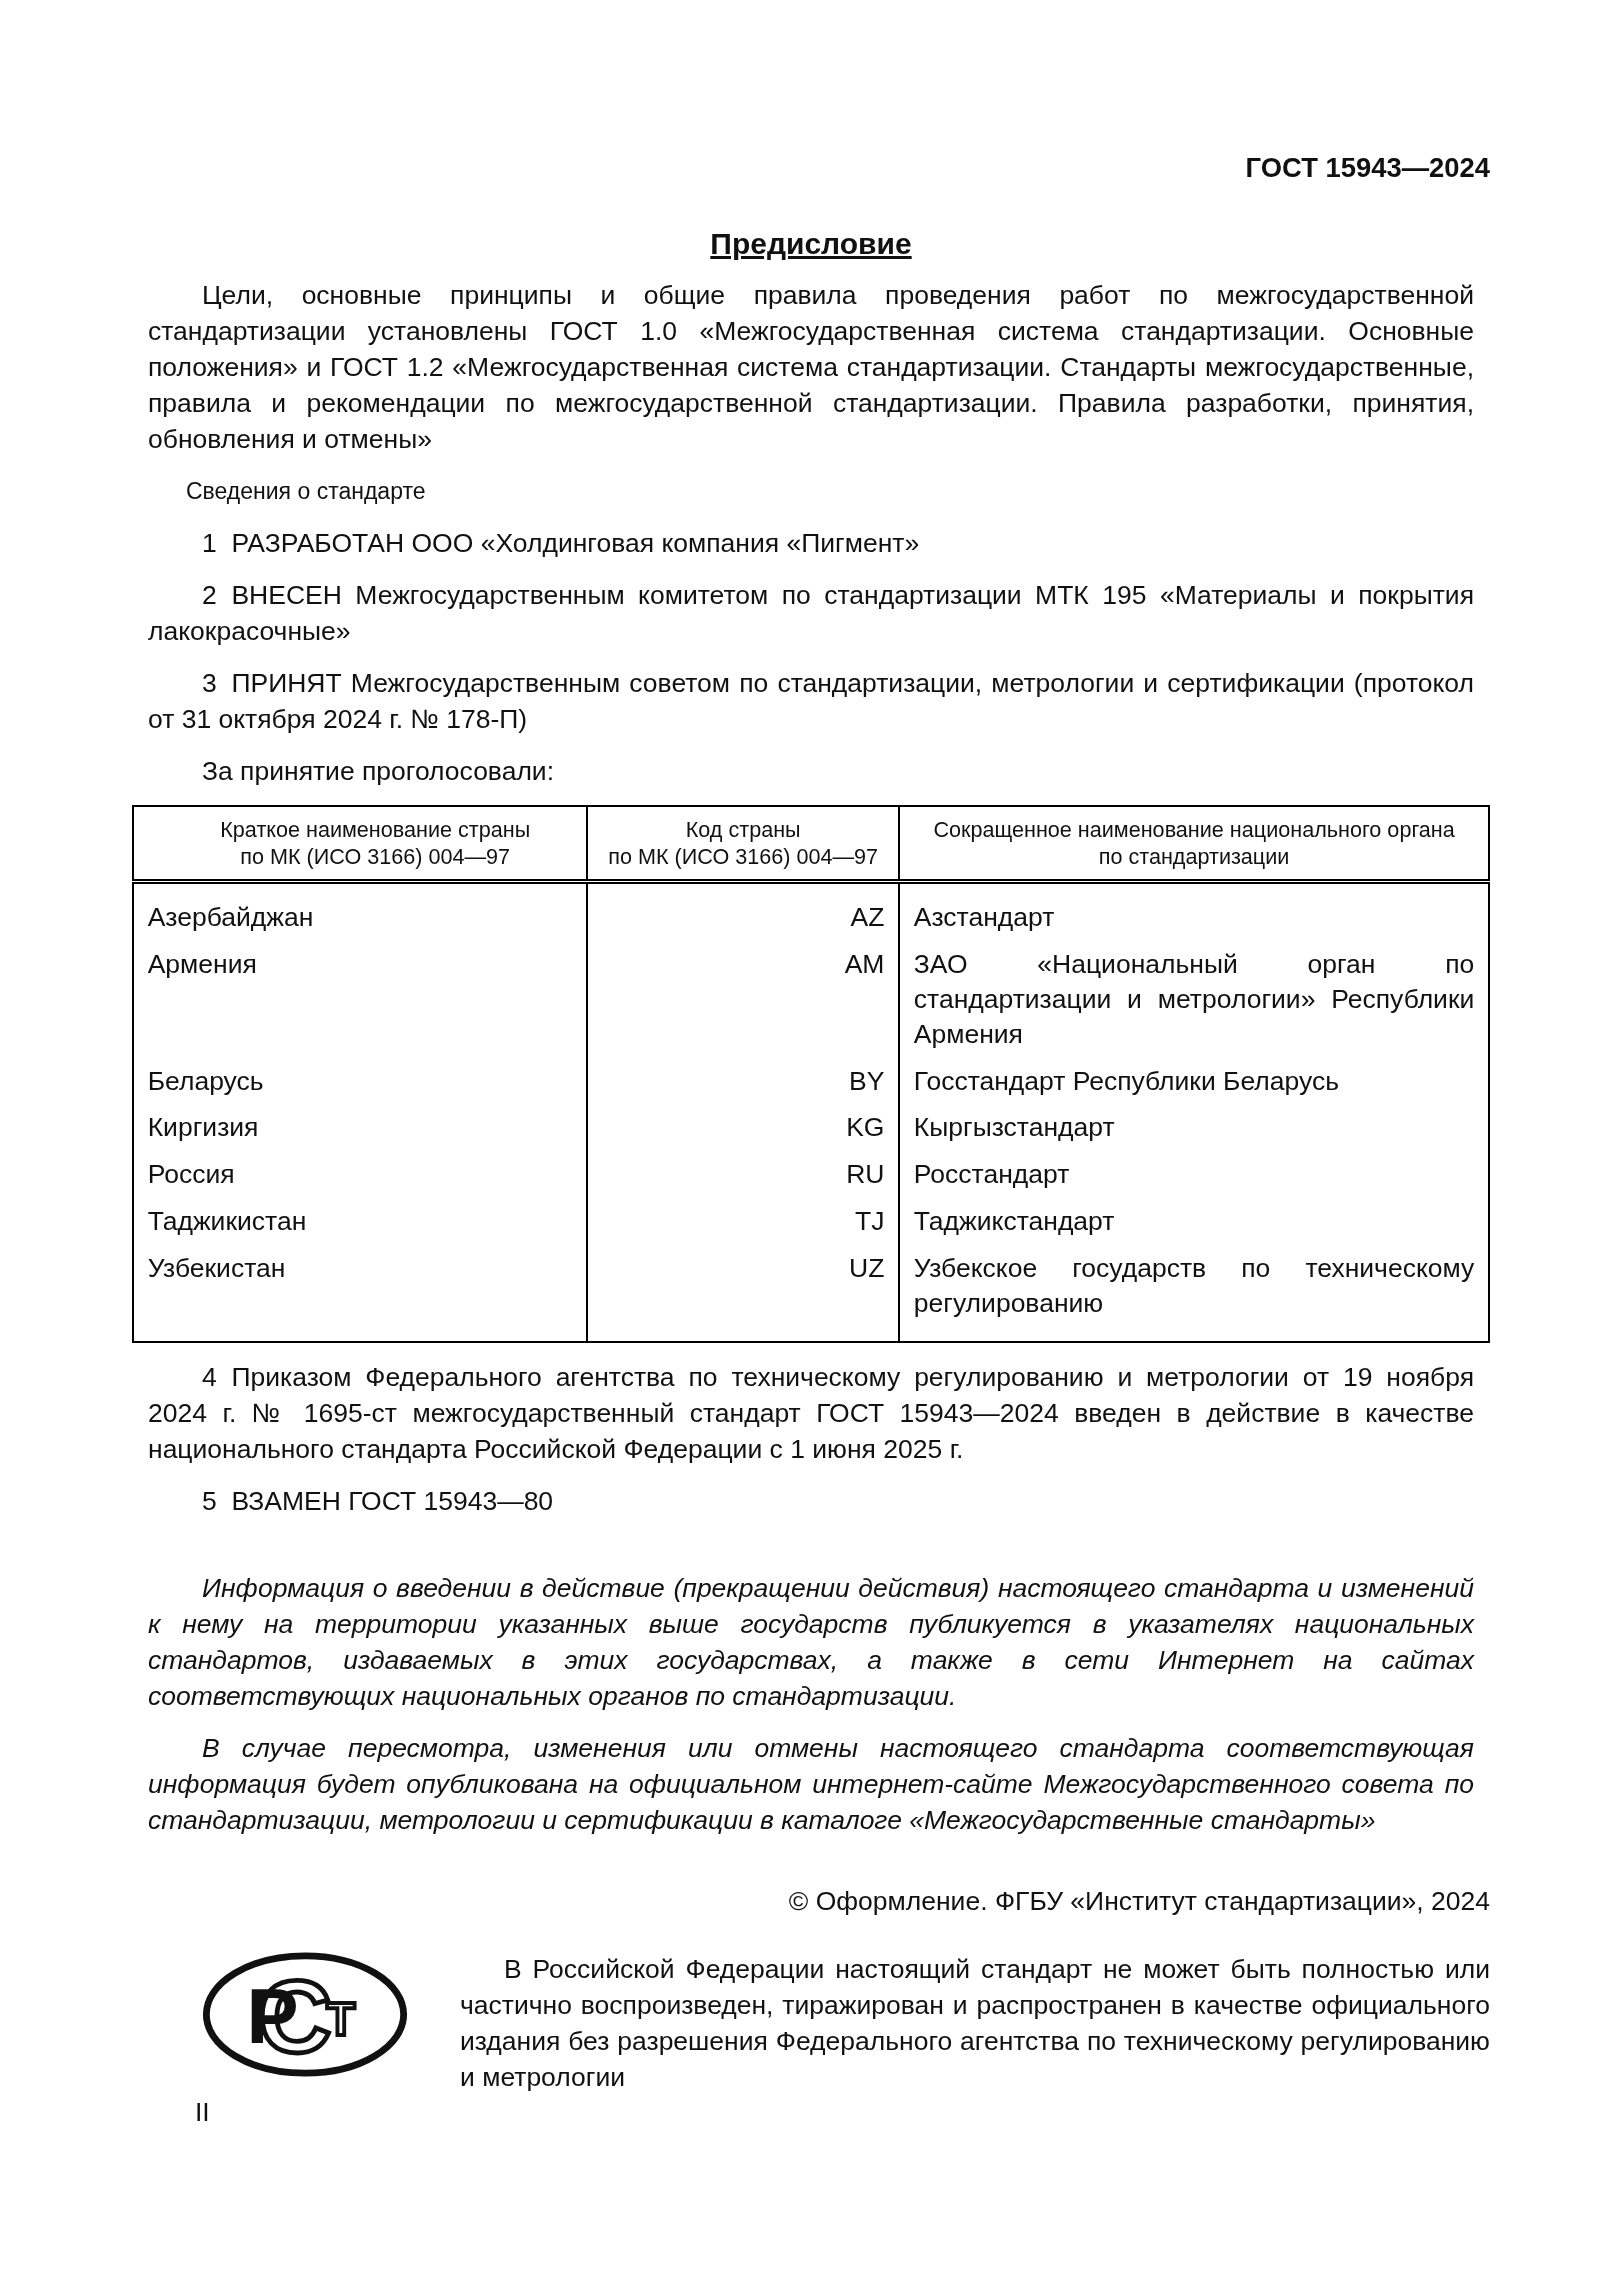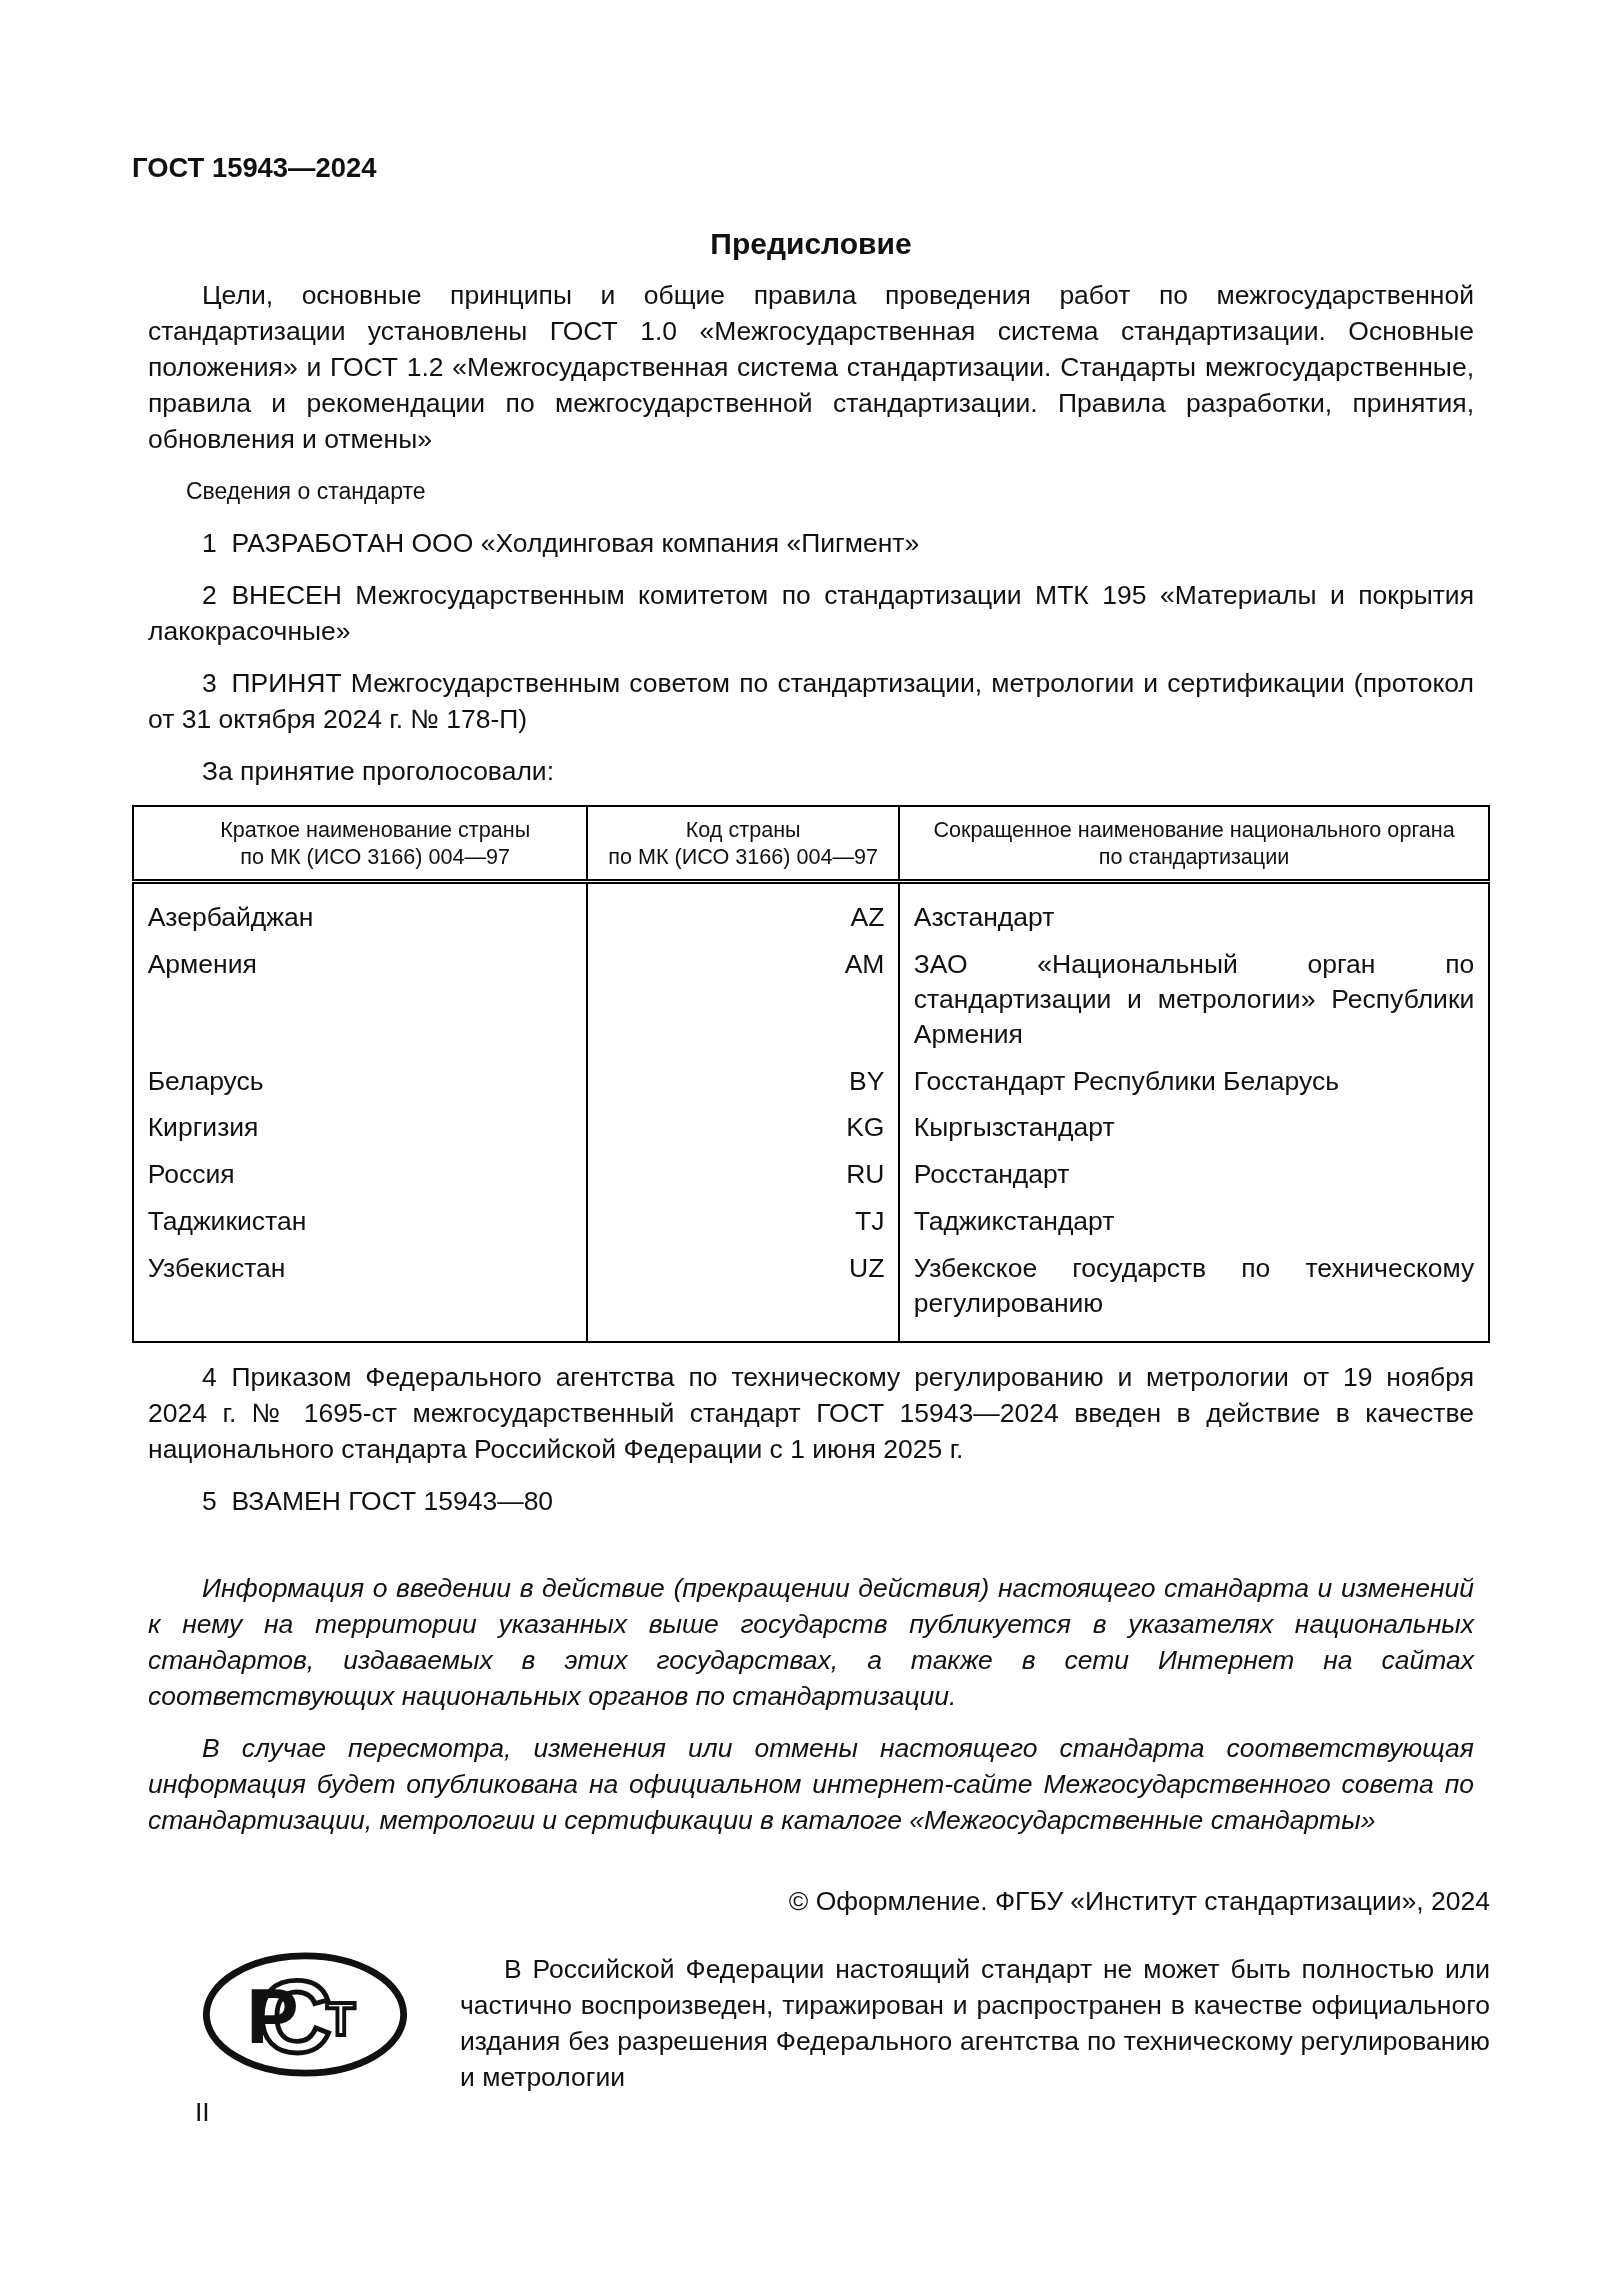--- a/index.html
+++ b/index.html
@@ -7,22 +7,22 @@
     position:relative;
     width:1621px; height:2293px;
     margin:0 auto;
     background:#ffffff;
     font-family:"Liberation Sans", sans-serif;
     color:#111111;
     overflow:hidden;
   }
   .content { position:absolute; left:132px; top:0; width:1358px; }
 
-  .doc-code { margin:152px 0 0 0; font-size:27.4px; font-weight:bold; }
-  .title    { margin:43px 0 0 0; font-size:30px; font-weight:bold; text-align:center; }
+  .doc-code { margin:152px 0 0 0; font-size:27.4px; font-weight:bold;text-align:right; }
+  .title    { margin:43px 0 0 0; font-size:30px; font-weight:bold; text-align:center;text-decoration:underline; }
 
   p.body {
     margin:16px; font-size:26.5px; line-height:36px;
     text-align:justify; text-indent:54px;
   }
   .intro        { margin-top:23.5px; }
   .info-heading { margin-top:16px; font-size:23px; line-height:36px; font-weight:normal;
                   text-indent:54px; margin-bottom:0; }
   .item-1 { margin-top:11.8px; }
   .item-2 { margin-top:26.5px; }

